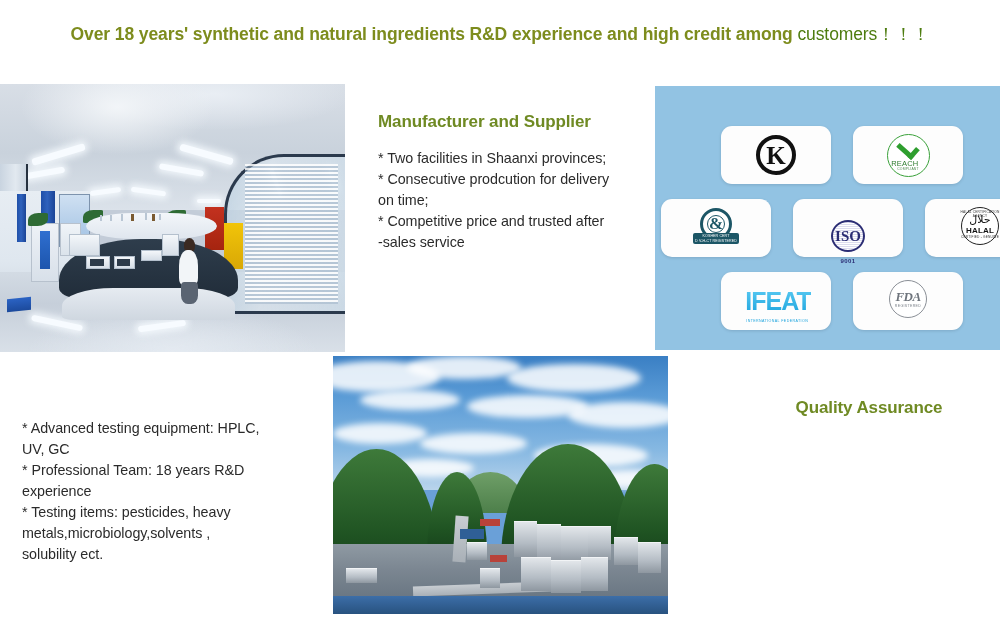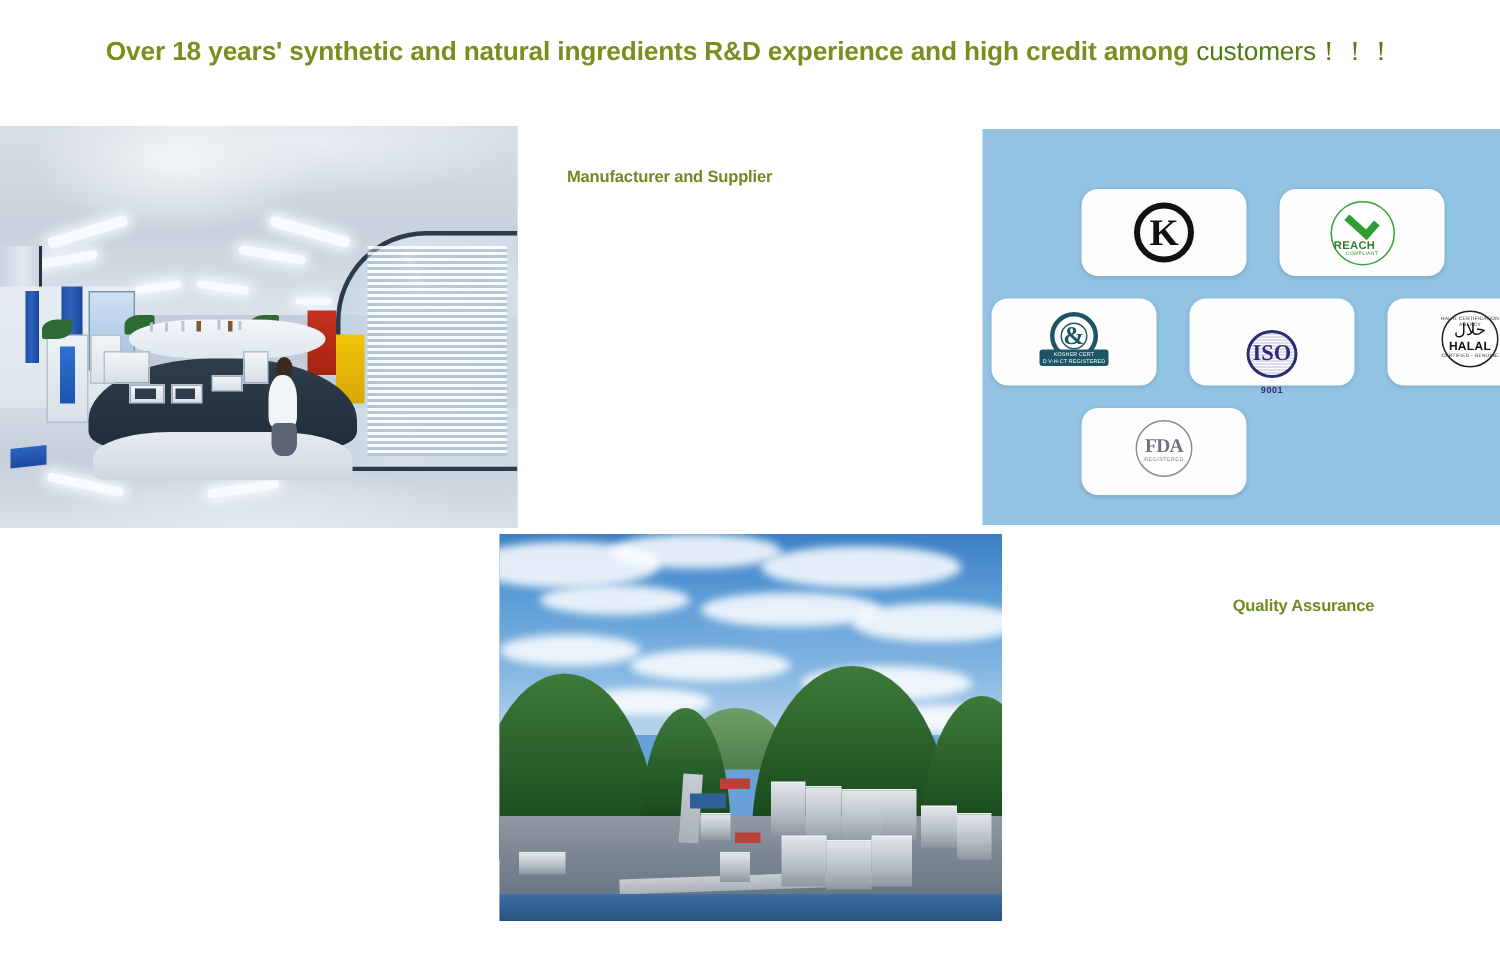--- a/index.html
+++ b/index.html
@@ -159,22 +159,22 @@
   .badge-reach {
     width:43px;height:43px;border:1.5px solid #3aa13a;border-radius:50%;
     position:relative;background:#fff;
   }
   .badge-reach .tick {
     position:absolute;left:10px;top:7px;width:20px;height:13px;
     border-right:5px solid #2e9e2e;border-bottom:5px solid #2e9e2e;
     transform:rotate(42deg);
   }
   .badge-reach .rtxt {
-    position:absolute;left:0;right:10px;top:24px;text-align:center;
-    font-size:7.5px;font-weight:bold;color:#2e7d2e;letter-spacing:.2px;
+    position:absolute;left:0;right:10px;top:24px;text-align:right;
+    font-size:7.5px;font-weight:normal;color:#2e7d2e;letter-spacing:.2px;
   }
   .badge-reach .rsub {
     position:absolute;left:0;right:0;top:32px;text-align:center;
     font-size:3.4px;color:#4e8a4e;letter-spacing:.2px;
   }
   
   .badge-seal {
     width:46px;height:40px;position:relative;
   }
   .badge-seal .ring {
@@ -250,33 +250,33 @@
   }
   
   .badge-fda { width:44px;height:42px;position:relative; }
   .badge-fda .fring {
     position:absolute;left:3px;top:0;width:38px;height:38px;border-radius:50%;
     border:1.5px solid #8a8f96;background:#fff;
   }
   .badge-fda .ftxt {
     position:absolute;left:0;right:0;top:10px;text-align:center;
     font-family:"Liberation Serif",serif;font-weight:bold;font-size:13px;
-    color:#6e747c;letter-spacing:-.5px;line-height:1;
+    color:#6e747c;letter-spacing:-.5px;line-height:1;font-style:italic;
   }
   .badge-fda .fsub {
     position:absolute;left:0;right:0;top:24px;text-align:center;
     font-size:3.6px;color:#7b8189;letter-spacing:.3px;
   }
 
   
   .block-mid {
     position:absolute; left:378px; top:112px; width:275px;
   }
   .block-title {
-    color:#6f8a23; font-weight:bold; font-size:11px; letter-spacing:-.1px;
+    color:#6f8a23; font-weight:bold; font-size:17px; letter-spacing:-.1px;
   }
   .block-body {
     color:#2b2b2b; font-size:14.3px; line-height:21px; white-space:pre-line;
     margin-top:16px; letter-spacing:-.05px;
   }
   .block-mid .block-title { margin-left:0; }
 
   
   .photo-land {
     position:absolute; left:333px; top:356px; width:335px; height:258px;
@@ -389,20 +389,25 @@
 
     <div class="lab-person-head"></div>
     <div class="lab-person-coat"></div>
     <div class="lab-person-leg"></div>
 
     <div class="lab-blue-box"></div>
   </div>
 
   <div class="block-mid">
     <div class="block-title">Manufacturer and Supplier</div>
+    <div class="block-body">* Two facilities in Shaanxi provinces;
+* Consecutive prodcution for delivery
+on time;
+* Competitive price and trusted after
+-sales service</div>
   </div>
 
   <div class="cert-panel">
 
     <div class="cert-row cert-row-1">
       <div class="cert-card">
         <div class="badge-k">K</div>
       </div>
       <div class="cert-card">
         <div class="badge-reach">
@@ -436,20 +441,26 @@
           <div class="hring"></div>
           <div class="hsub2">HALAL CERTIFICATION AGENCY</div>
           <div class="arab">حلال</div>
           <div class="htxt">HALAL</div>
           <div class="hsub">CERTIFIED - GENUINE</div>
         </div>
       </div>
     </div>
 
     <div class="cert-row cert-row-3">
+      <div class="cert-card">
+        <div class="badge-ifeat">
+          <span>IFEAT</span>
+          <span class="sub">INTERNATIONAL FEDERATION</span>
+        </div>
+      </div>
       <div class="cert-card">
         <div class="badge-fda">
           <div class="fring"></div>
           <div class="ftxt">FDA</div>
           <div class="fsub">REGISTERED</div>
         </div>
       </div>
     </div>
 
   </div>
@@ -490,19 +501,26 @@
     <div class="bldg" style="left:74%;top:78%;width:8%;height:13%;"></div>
     <div class="bldg" style="left:84%;top:70%;width:7%;height:11%;"></div>
     <div class="bldg" style="left:91%;top:72%;width:7%;height:12%;"></div>
     <div class="bldg" style="left:40%;top:72%;width:6%;height:7%;"></div>
     <div class="bldg" style="left:44%;top:82%;width:6%;height:8%;"></div>
     <div class="bldg" style="left:4%;top:82%;width:9%;height:6%;"></div>
     <div class="river"></div>
   </div>
 
   <div class="block-bl">
+    <div class="block-body">* Advanced testing equipment: HPLC,
+UV, GC
+* Professional Team: 18 years R&amp;D
+experience
+* Testing items: pesticides, heavy
+metals,microbiology,solvents ,
+solubility ect.</div>
   </div>
 
   <div class="block-br">
     <div class="block-title">Quality Assurance</div>
   </div>
 
 </div>
 
 </body></html>

